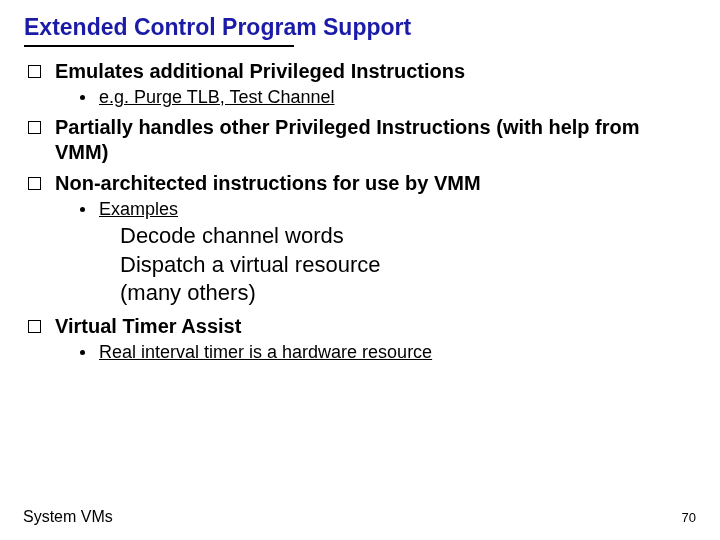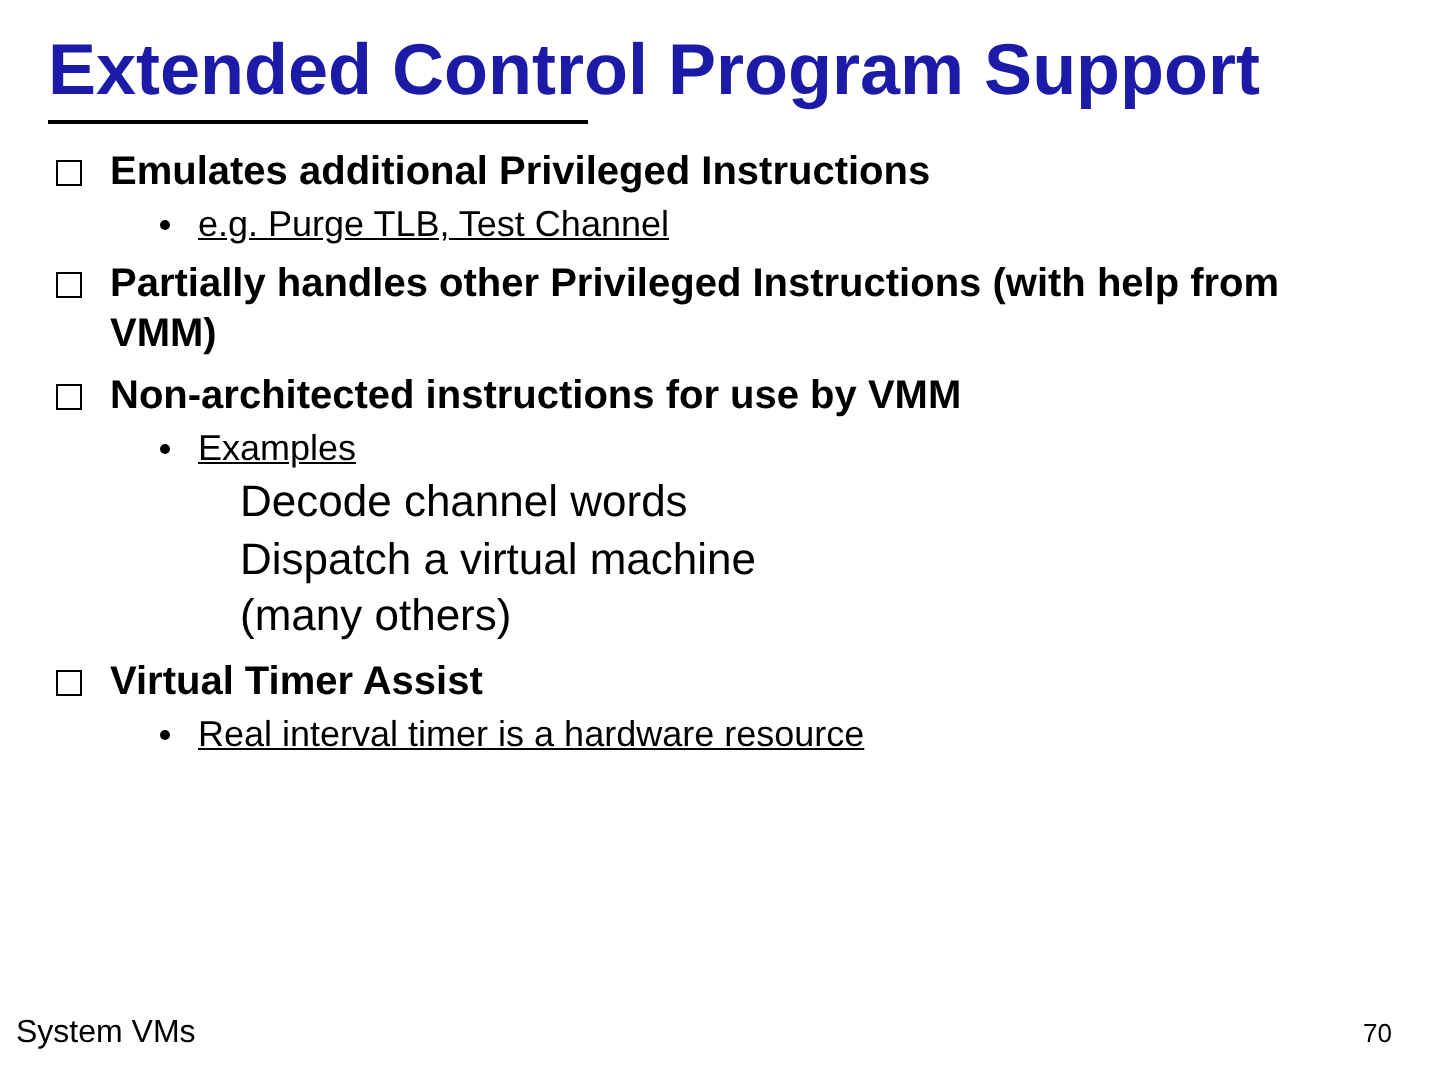--- a/index.html
+++ b/index.html
@@ -13,21 +13,21 @@
     overflow: hidden;
   }
   .slide {
     box-sizing: border-box;
     width: 720px;
     height: 540px;
     padding: 14px 24px 0 24px;
     position: relative;
   }
   .title {
-    font-size: 36px;
+    font-size: 23px;
     font-weight: bold;
     color: #1b1ba8;
     margin: 0 0 4px 0;
   }
   .rule {
     border: none;
     border-top: 2px solid #000;
     width: 270px;
     margin: 2px 0 12px 0;
   }
@@ -68,21 +68,21 @@
   }
   .lvl2 .text { flex: 1 1 auto; }
   .lvl3 {
     margin: 0 0 0 96px;
     font-size: 22px;
     line-height: 1.3;
   }
   .footer {
     position: absolute;
     bottom: 14px;
-    left: 8px;
+    left: 23px;
     right: 24px;
     display: flex;
     justify-content: space-between;
     align-items: baseline;
     font-size: 16px;
     color: #000;
   }
   .pagenum { font-size: 13px; }
 </style>
 </head>
@@ -111,21 +111,21 @@
 
     <div class="lvl1">
       <span class="bullet"></span>
       <span class="text">Non-architected instructions for use by VMM</span>
     </div>
     <div class="lvl2">
       <span class="dot"></span>
       <span class="text">Examples</span>
     </div>
     <div class="lvl3">Decode channel words</div>
-    <div class="lvl3">Dispatch a virtual machine</div>
+    <div class="lvl3">Dispatch a virtual resource</div>
     <div class="lvl3">(many others)</div>
 
     <div class="lvl1">
       <span class="bullet"></span>
       <span class="text">Virtual Timer Assist</span>
     </div>
     <div class="lvl2">
       <span class="dot"></span>
       <span class="text">Real interval timer is a hardware resource</span>
     </div>

